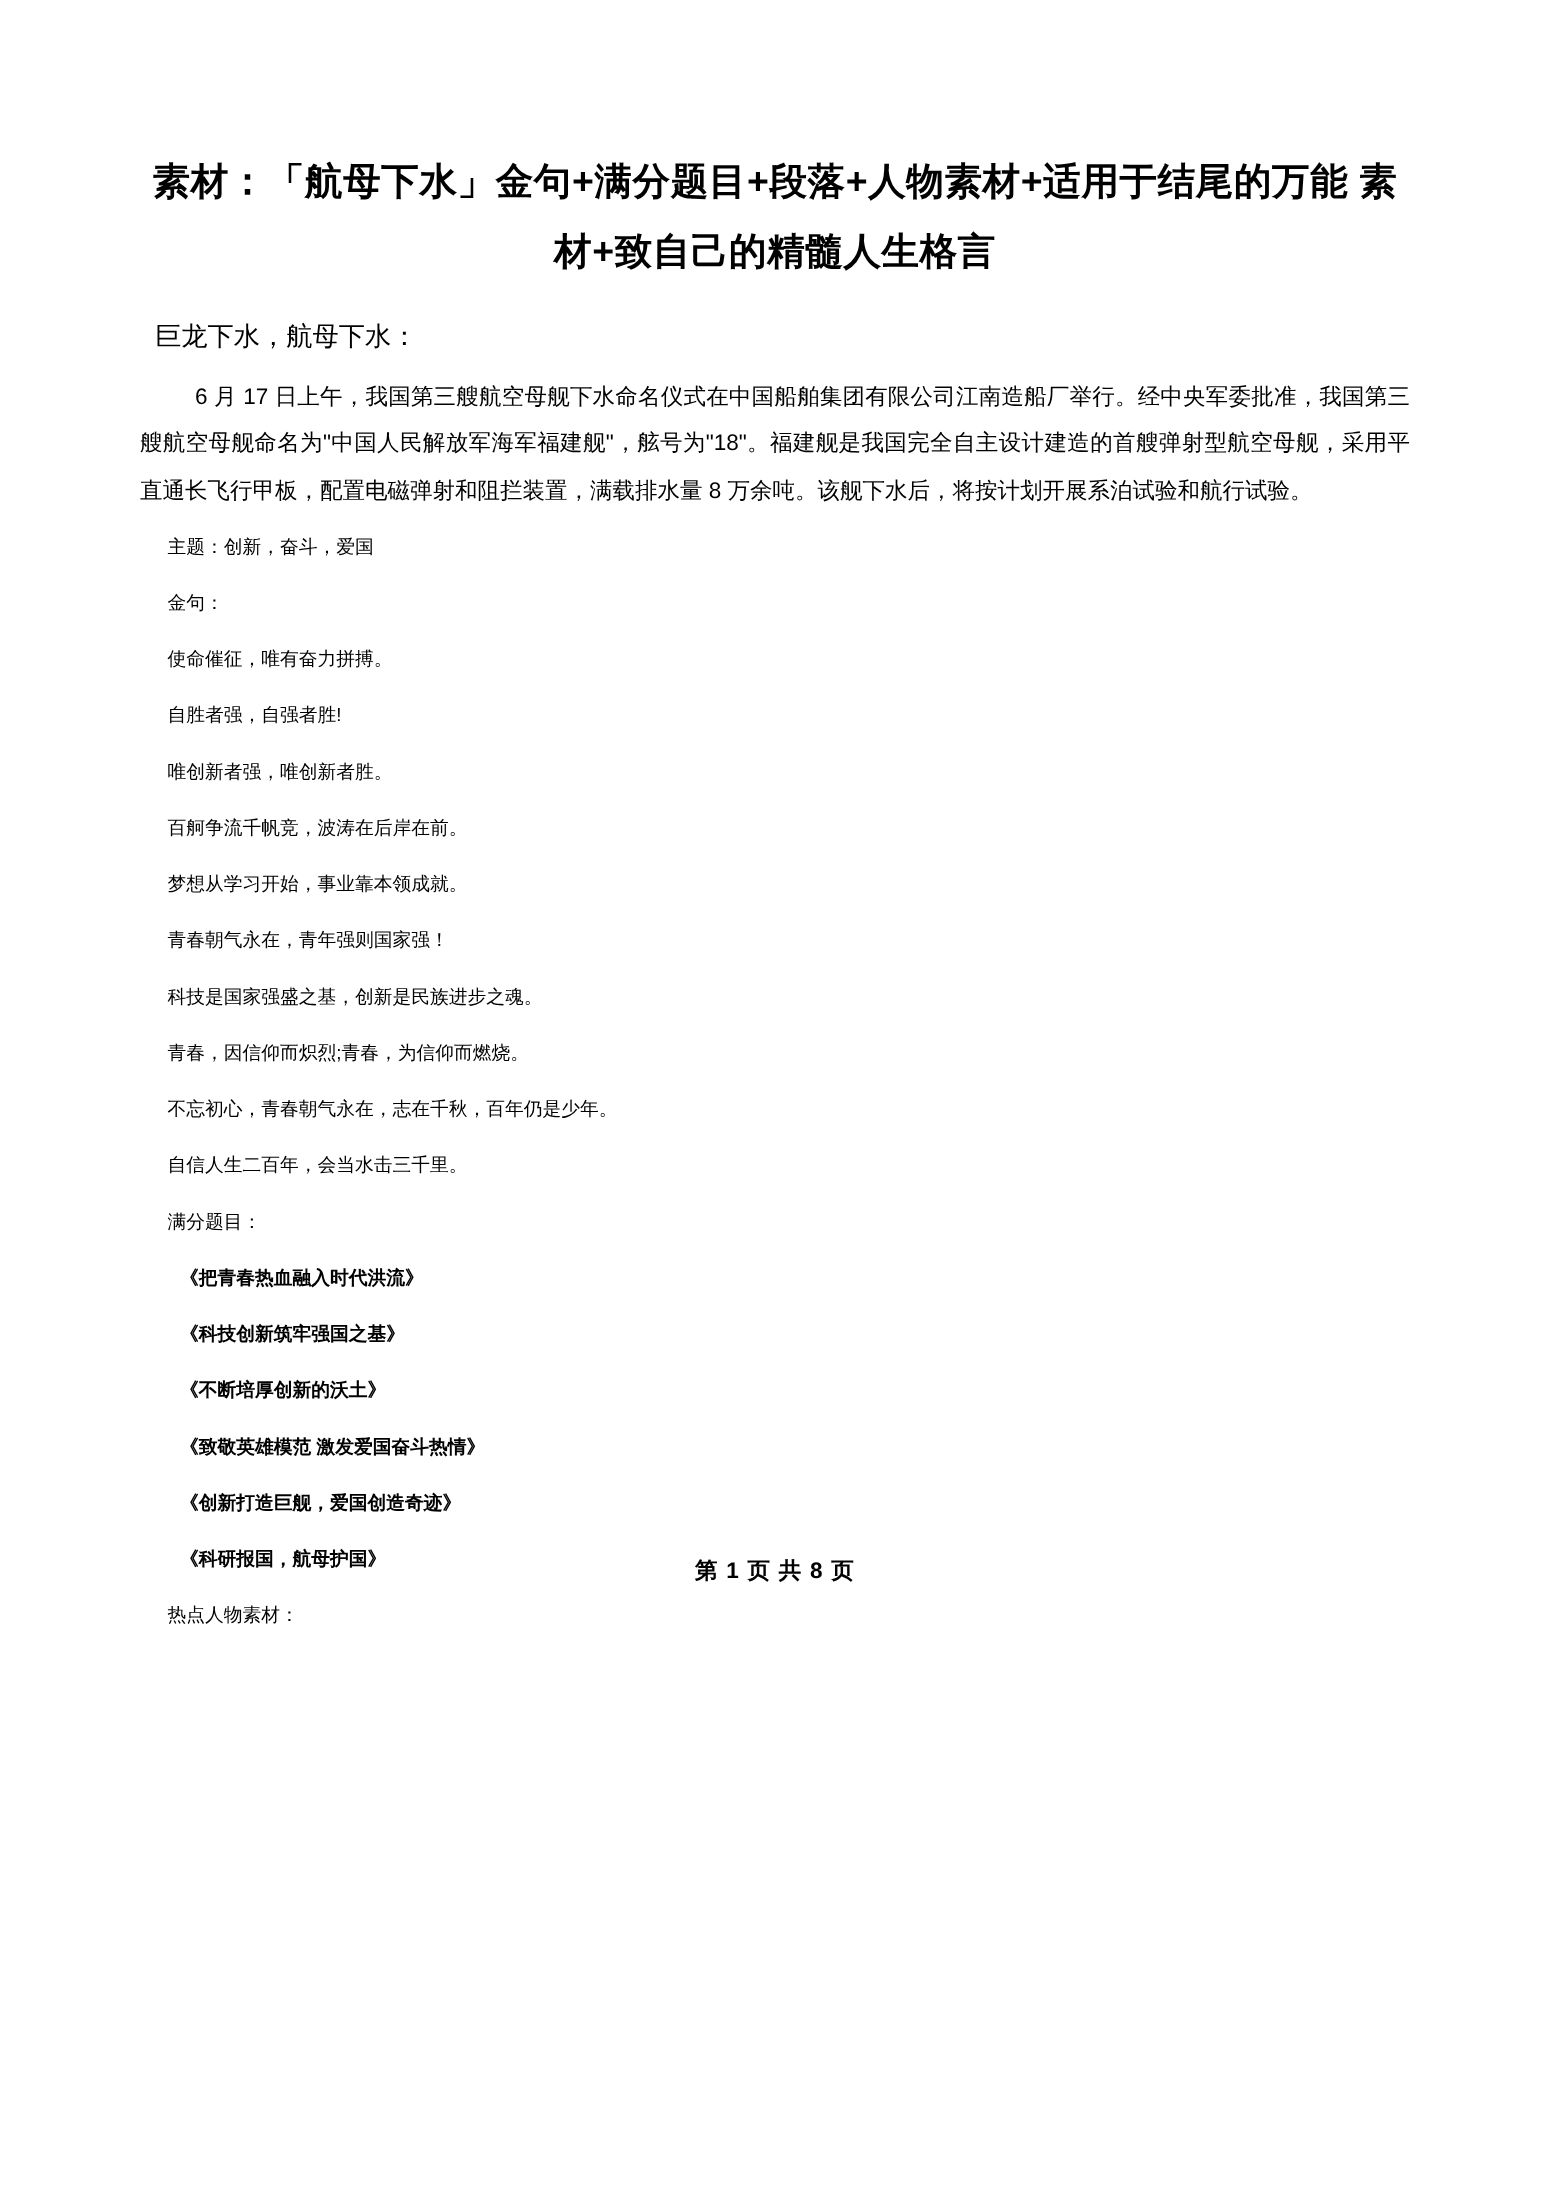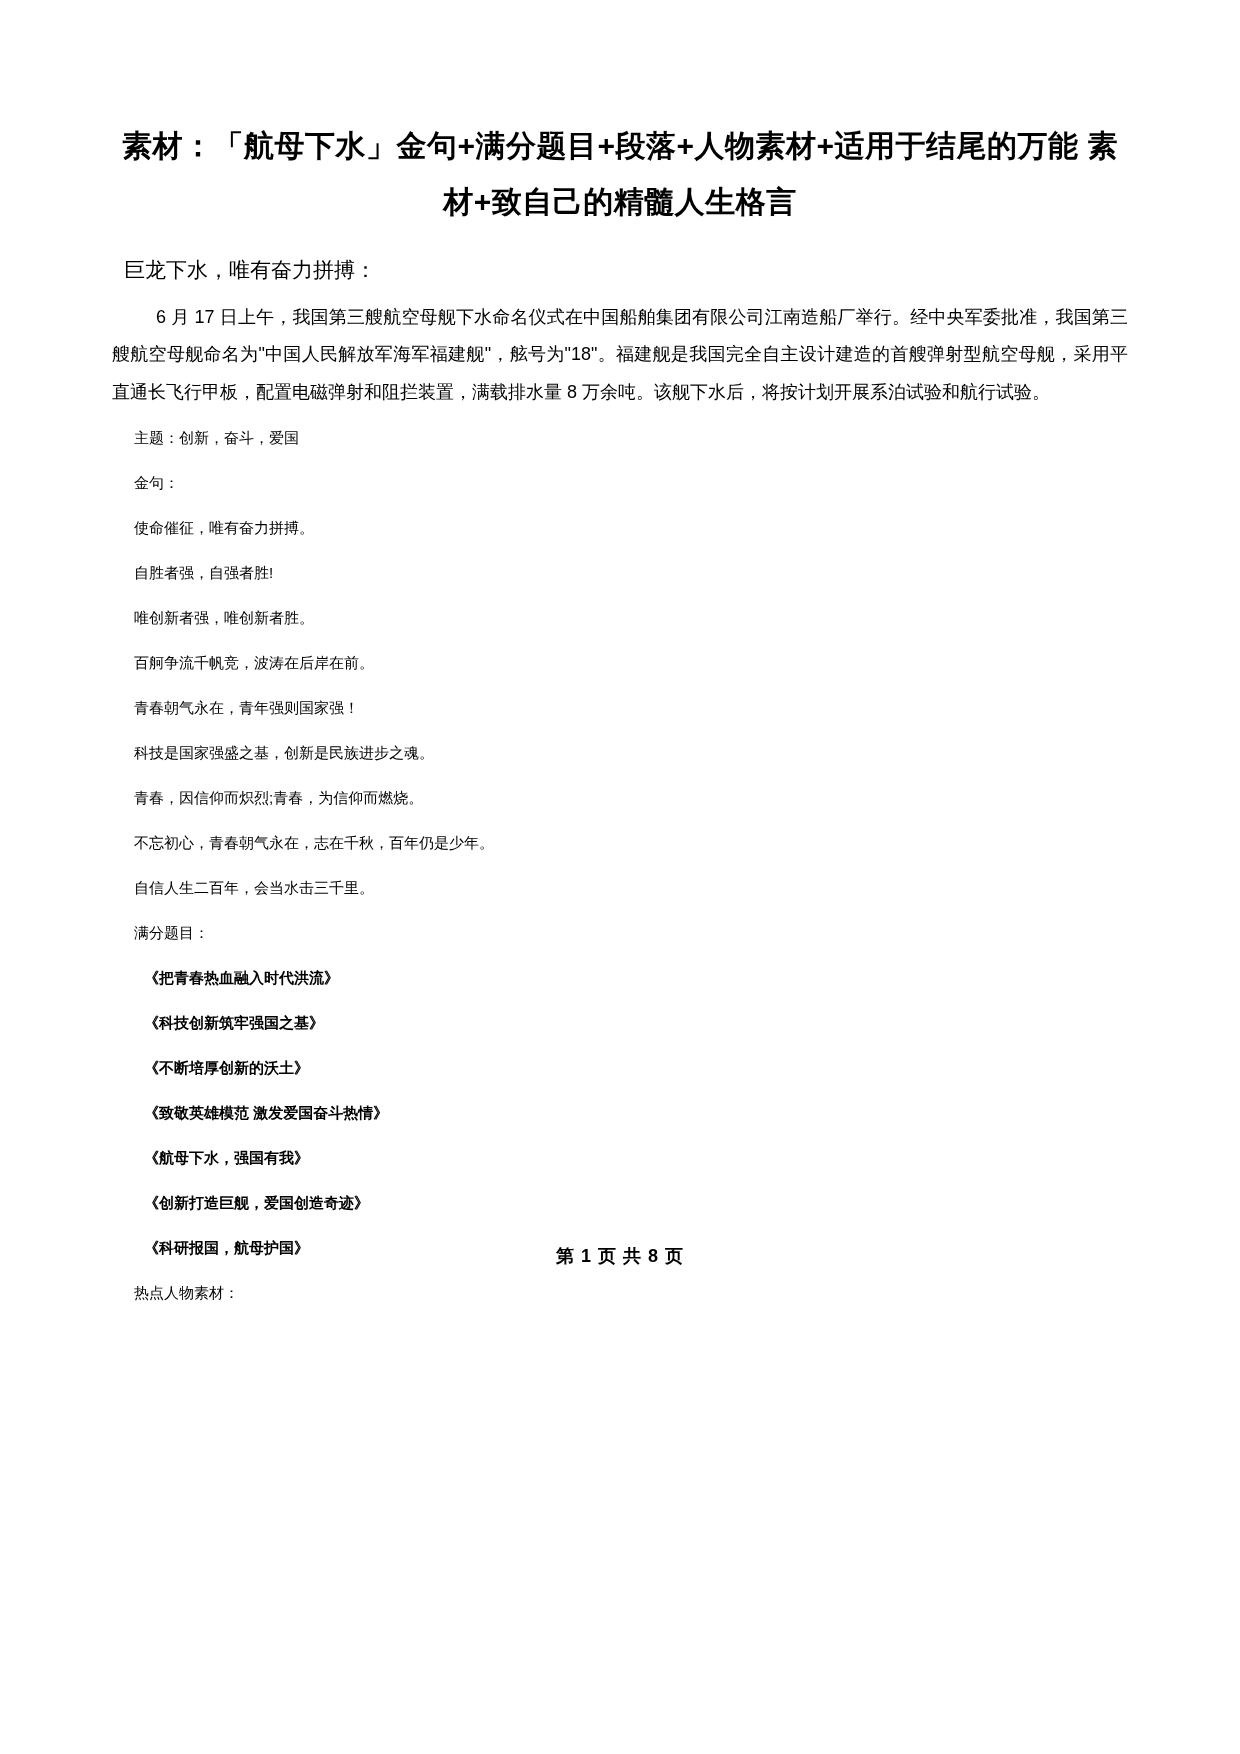--- a/index.html
+++ b/index.html
@@ -78,45 +78,45 @@
 
 <div class="page">
 
   <h1 class="doc-title">
     <span>素材：「航母下水」金句+满分题目+段落+人物素材+适用于结尾的万能</span>
     <span>素材+致自己的精髓人生格言</span>
   </h1>
 
   <div class="body-block">
 
-    <p class="lead-line">巨龙下水，唯有奋力拼搏：</p>
+    <p class="lead-line">巨龙下水，航母下水：</p>
 
     <p class="para">6 月 17 日上午，我国第三艘航空母舰下水命名仪式在中国船舶集团有限公司江南造船厂举行。经中央军委批准，我国第三艘航空母舰命名为"中国人民解放军海军福建舰"，舷号为"18"。福建舰是我国完全自主设计建造的首艘弹射型航空母舰，采用平直通长飞行甲板，配置电磁弹射和阻拦装置，满载排水量 8 万余吨。该舰下水后，将按计划开展系泊试验和航行试验。</p>
 
     <p class="line">主题：创新，奋斗，爱国</p>
 
     <p class="line">金句：</p>
 
     <p class="line">使命催征，唯有奋力拼搏。</p>
     <p class="line">自胜者强，自强者胜!</p>
     <p class="line">唯创新者强，唯创新者胜。</p>
     <p class="line">百舸争流千帆竞，波涛在后岸在前。</p>
+    <p class="line">梦想从学习开始，事业靠本领成就。</p>
     <p class="line">青春朝气永在，青年强则国家强！</p>
     <p class="line">科技是国家强盛之基，创新是民族进步之魂。</p>
     <p class="line">青春，因信仰而炽烈;青春，为信仰而燃烧。</p>
     <p class="line">不忘初心，青春朝气永在，志在千秋，百年仍是少年。</p>
     <p class="line">自信人生二百年，会当水击三千里。</p>
 
     <p class="line">满分题目：</p>
 
     <p class="line indent-title">《把青春热血融入时代洪流》</p>
     <p class="line indent-title">《科技创新筑牢强国之基》</p>
     <p class="line indent-title">《不断培厚创新的沃土》</p>
     <p class="line indent-title">《致敬英雄模范 激发爱国奋斗热情》</p>
-    <p class="line indent-title">《航母下水，强国有我》</p>
     <p class="line indent-title">《创新打造巨舰，爱国创造奇迹》</p>
     <p class="line indent-title">《科研报国，航母护国》</p>
 
     <p class="line">热点人物素材：</p>
 
   </div>
 
   <div class="footer">第 1 页 共 8 页</div>
 
 </div>

